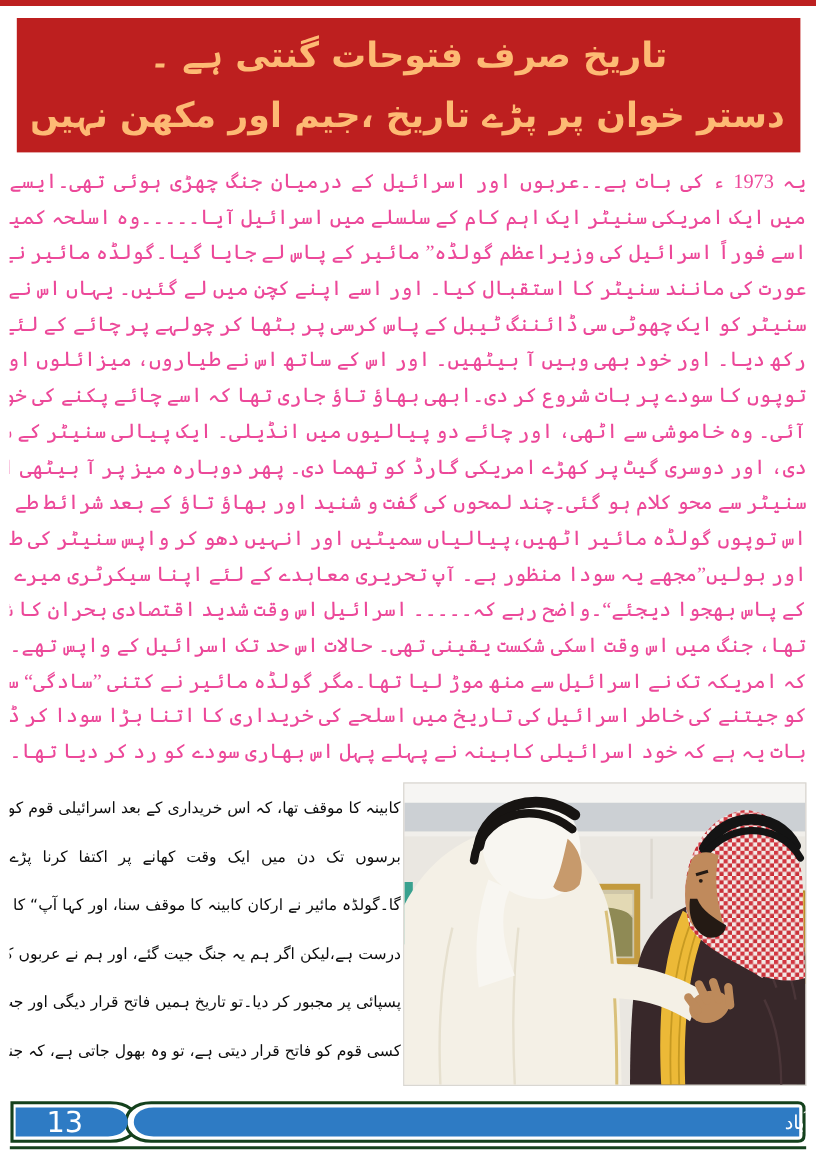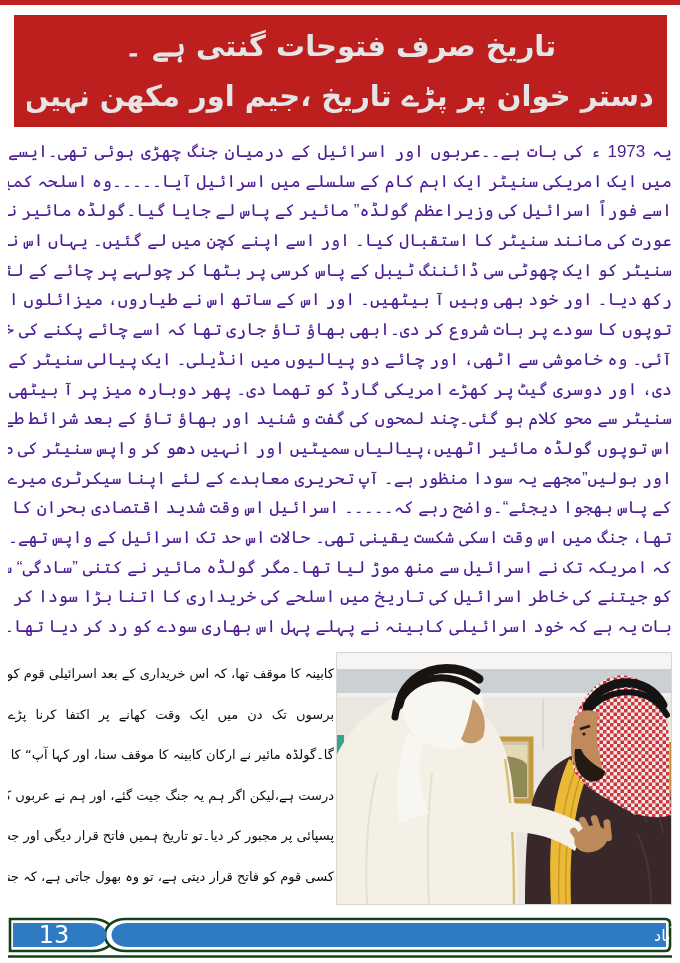--- a/index.html
+++ b/index.html
@@ -8,37 +8,37 @@
     font-family:"DejaVu Sans",sans-serif;
   }
   .page{position:absolute;inset:0;background:#ffffff;}
 
   
   .top-strip{position:absolute;top:0;left:0;width:680px;height:5px;background:#bd2020;}
 
   
   .header-box{
     position:absolute;top:15px;left:14px;width:653px;height:112px;
-    background:#bd1f1f;color:#e5e5e5;display:flex;flex-direction:column;
+    background:#bd1f1f;color:#fdba74;display:flex;flex-direction:column;
     justify-content:center;align-items:center;text-align:center;
   }
   .header-line{
     direction:rtl;font-weight:bold;font-size:29px;line-height:50px;
     width:96%;white-space:nowrap;overflow:hidden;
     font-family:"DejaVu Sans",sans-serif;
   }
 
   
   .body-text{position:absolute;top:137px;left:8px;width:664px;}
   .uline{
-    direction:rtl;unicode-bidi:plaintext;color:#4c1d95;
+    direction:rtl;unicode-bidi:plaintext;color:#ec4899;
     font-size:17px;line-height:29.7px;height:29.7px;
     text-align:justify;text-align-last:justify;
     white-space:nowrap;overflow:hidden;
-    font-family:Liberation Sans, sans-serif;
+    font-family:Liberation Serif, serif;
   }
 
   
   .photo-row{position:absolute;top:650px;left:8px;width:664px;height:256px;}
   .wrap-col{position:absolute;top:4px;left:0;width:326px;}
   .wline{
     direction:rtl;unicode-bidi:plaintext;color:#0d0d0d;
     font-size:13px;line-height:40.5px;height:40.5px;
     text-align:justify;text-align-last:justify;
     white-space:nowrap;overflow:hidden;

